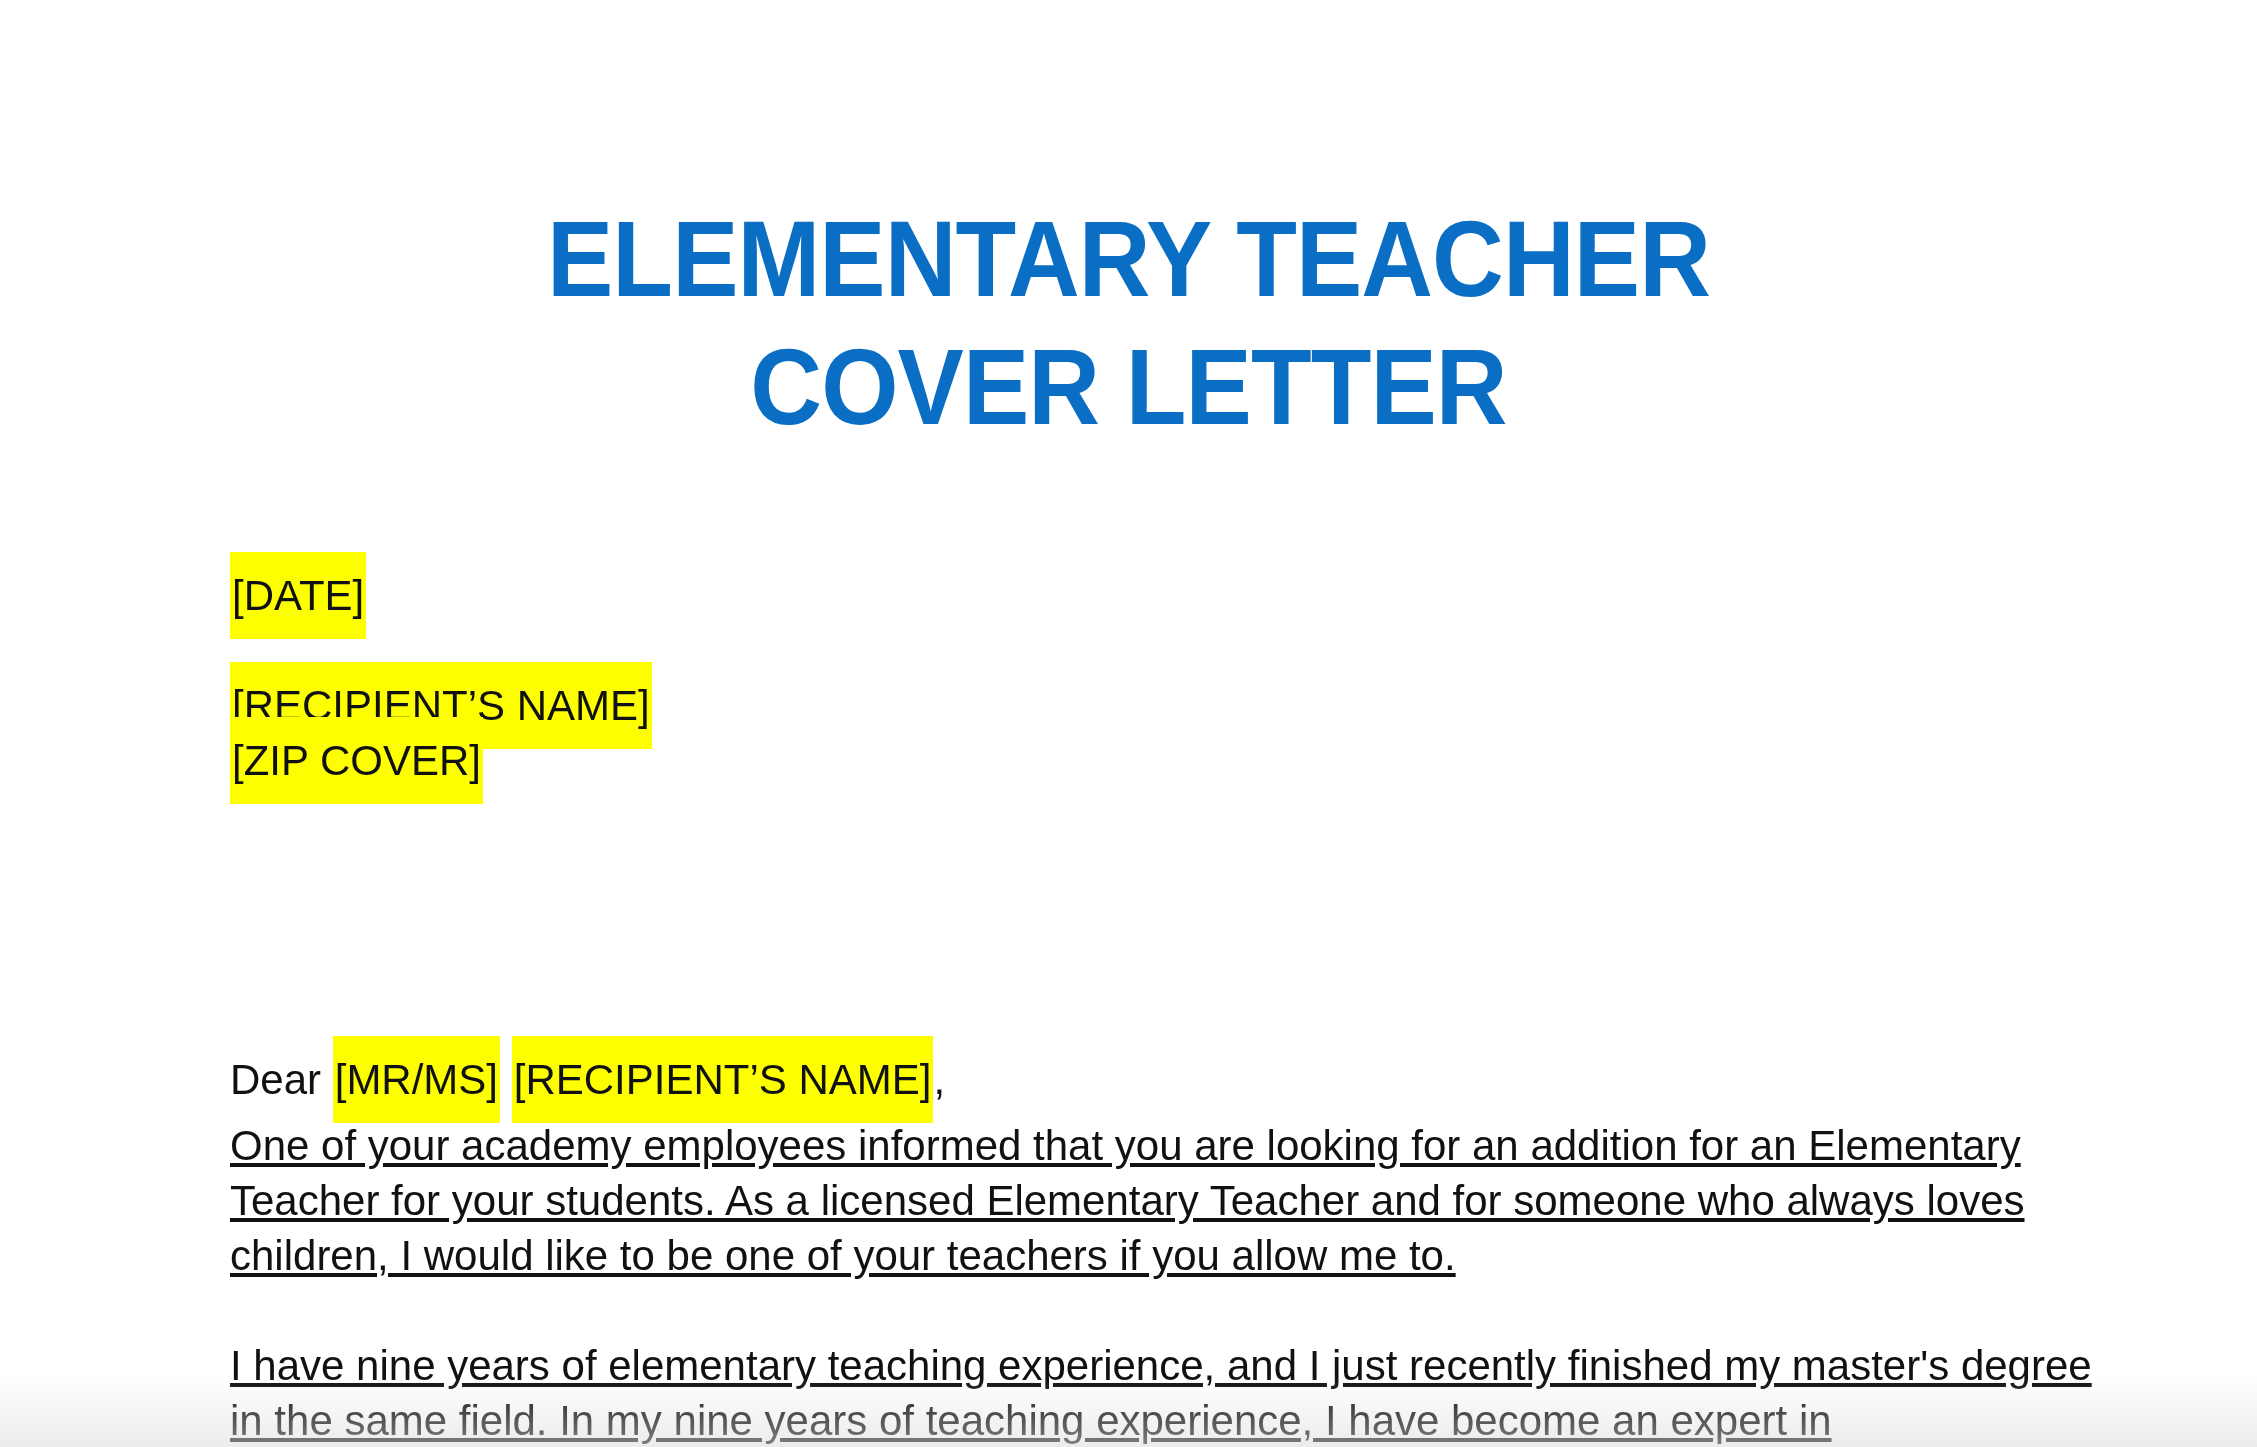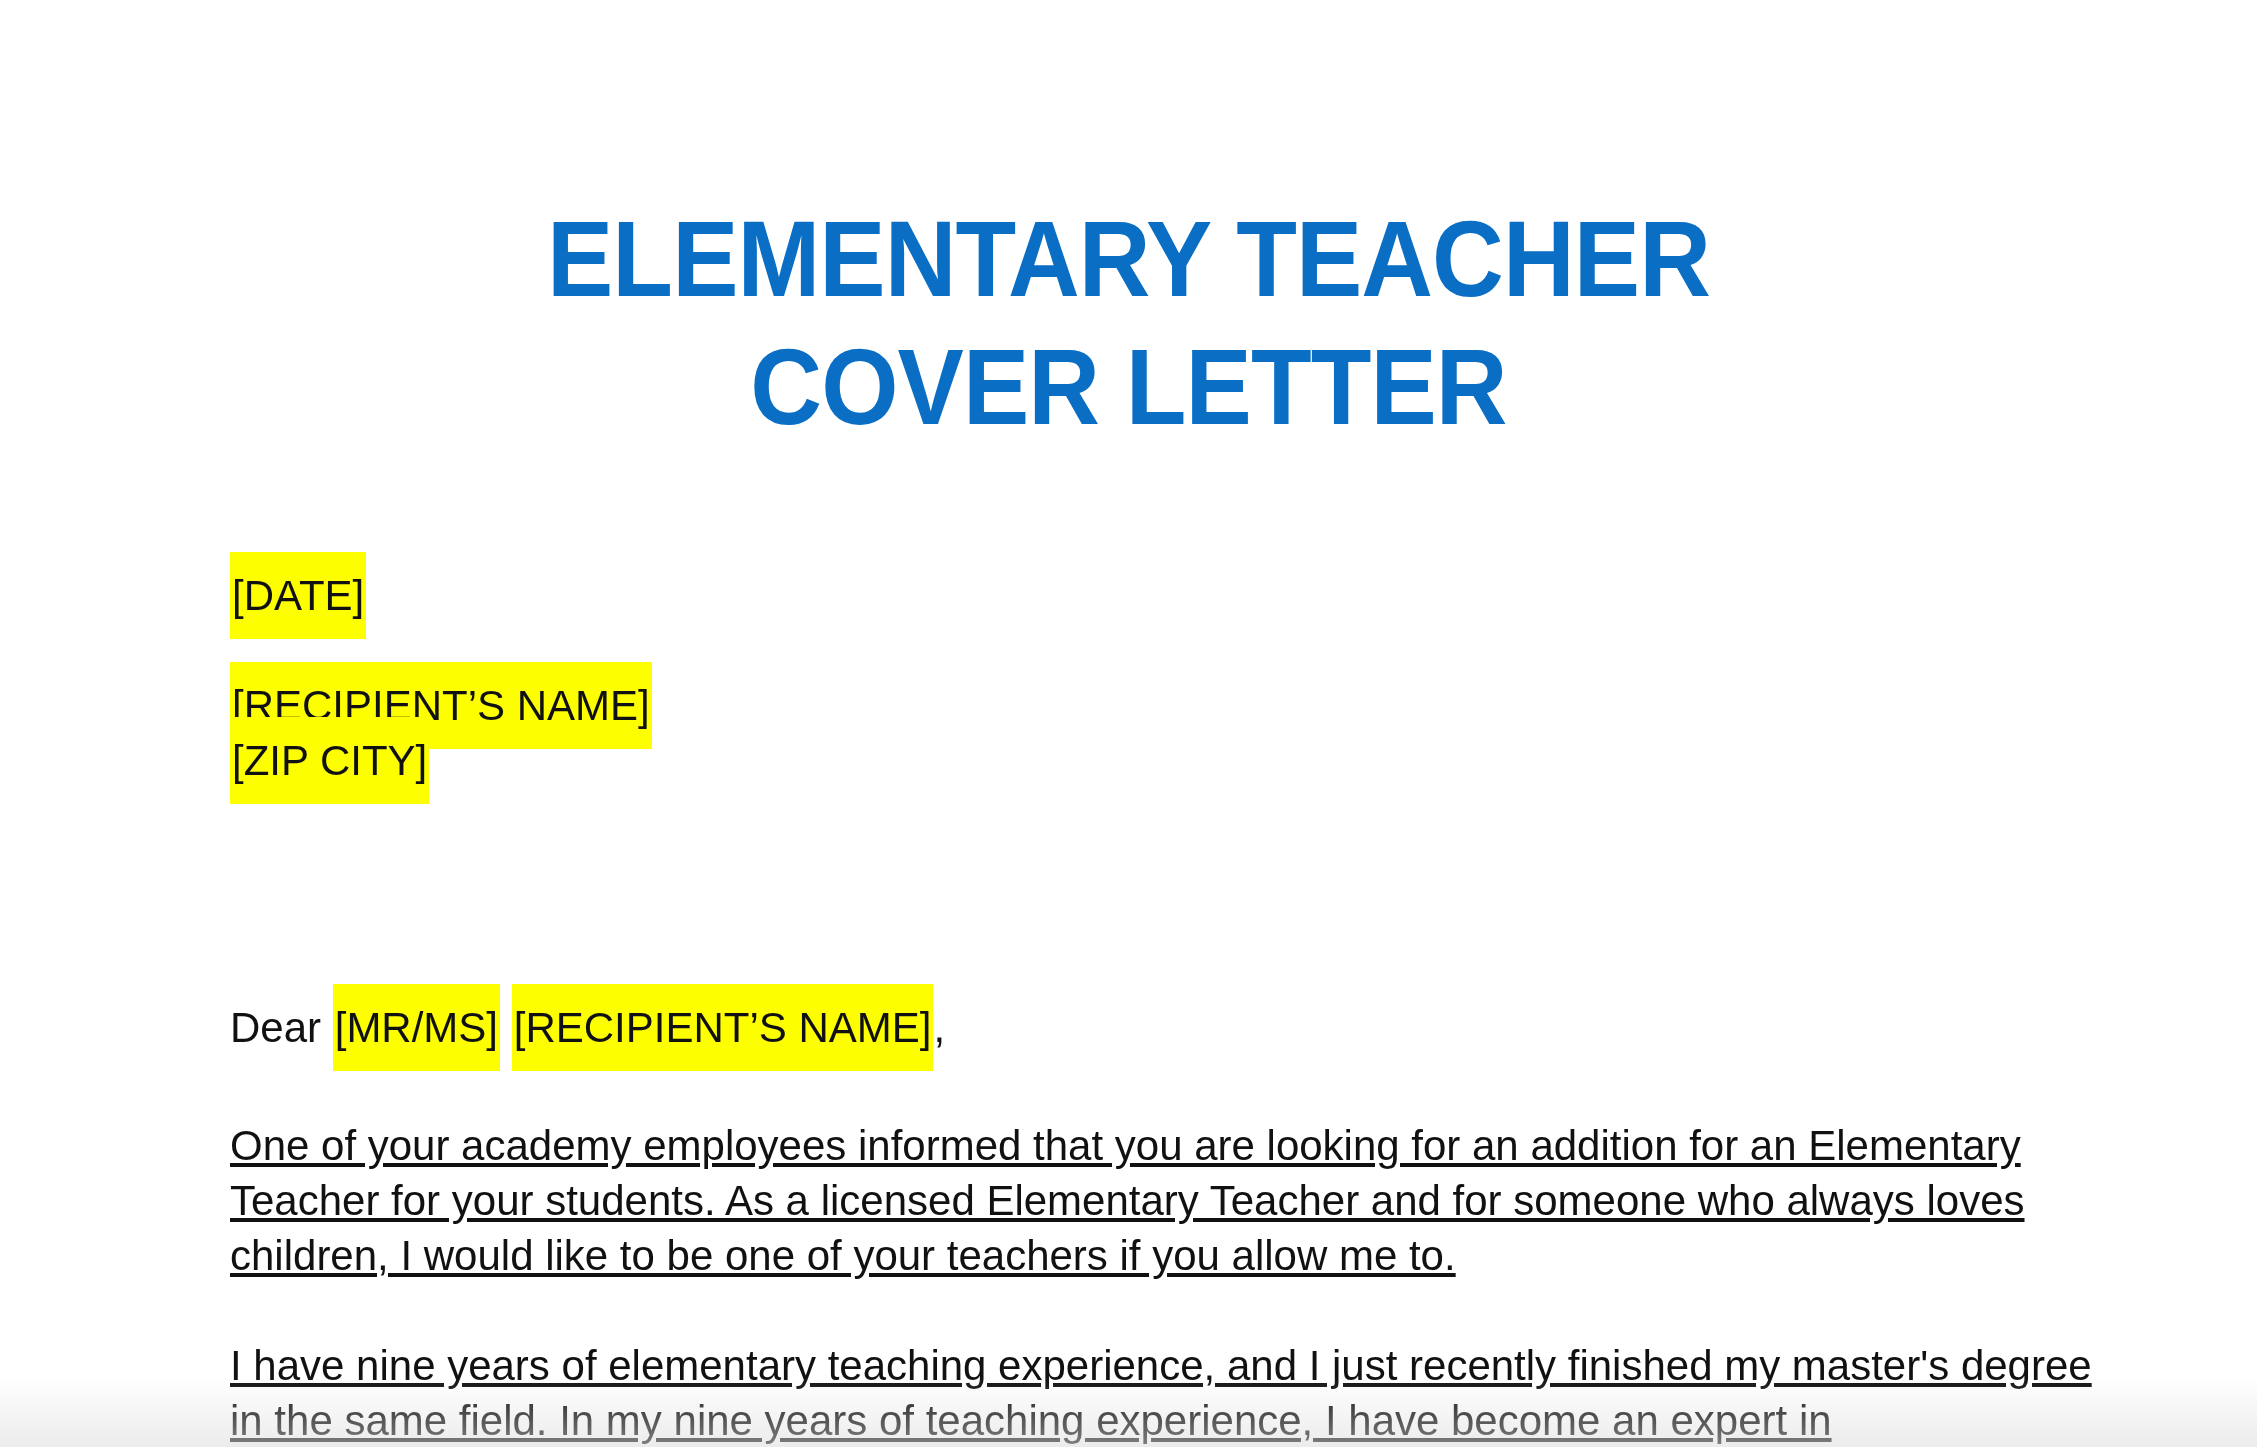--- a/index.html
+++ b/index.html
@@ -30,24 +30,24 @@
     <div>ELEMENTARY TEACHER</div>
     <div>COVER LETTER</div>
   </div>
 
   <div class="body-text" style="top:568px;">
     <span class="hl">[DATE]</span>
   </div>
 
   <div class="body-text" style="top:678px;">
     <span class="addr-line"><span class="hl">[RECIPIENT’S NAME]</span></span>
-    <span class="addr-line"><span class="hl">[ZIP CITY]</span></span>
+    <span class="addr-line"><span class="hl">[ZIP COVER]</span></span>
   </div>
 
-  <div class="body-text" style="top:1000px;">
+  <div class="body-text" style="top:1052px;">
     <span>Dear</span>
     <span class="hl">[MR/MS]</span>
     <span class="hl">[RECIPIENT’S NAME]</span><span>,</span>
   </div>
 
   <p class="para" style="top:1118px;">One of your academy employees informed that you are looking for an addition for an Elementary Teacher for your students. As a licensed Elementary Teacher and for someone who always loves children, I would like to be one of your teachers if you allow me to.</p>
   <p class="para" style="top:1338px;">I have nine years of elementary teaching experience, and I just recently finished my master's degree in the same field. In my nine years of teaching experience, I have become an expert in</p>
 
   <div class="bottom-shade"></div>
 </div>

